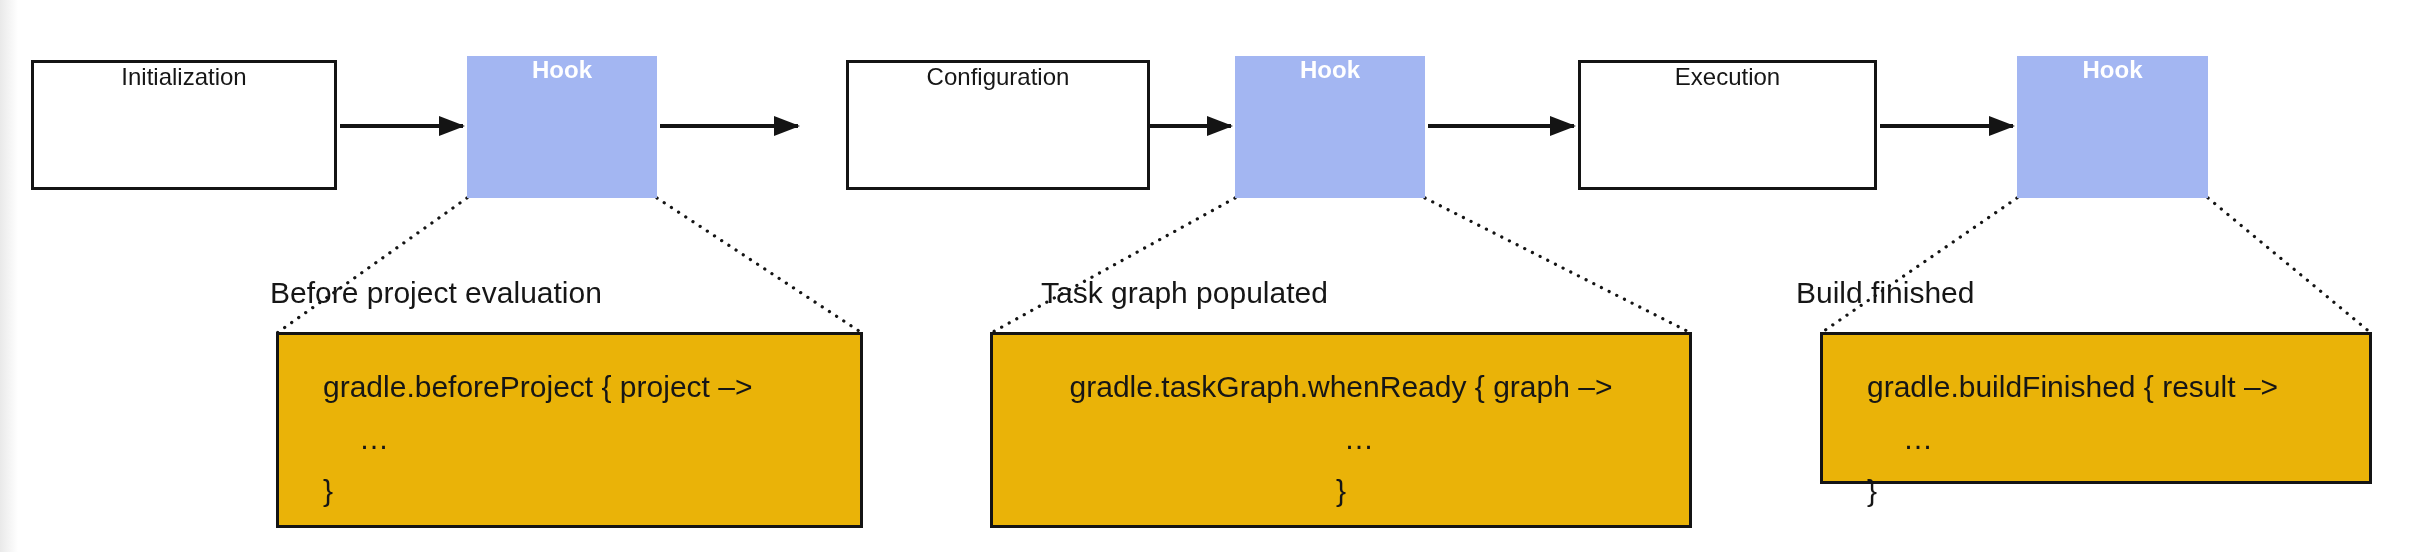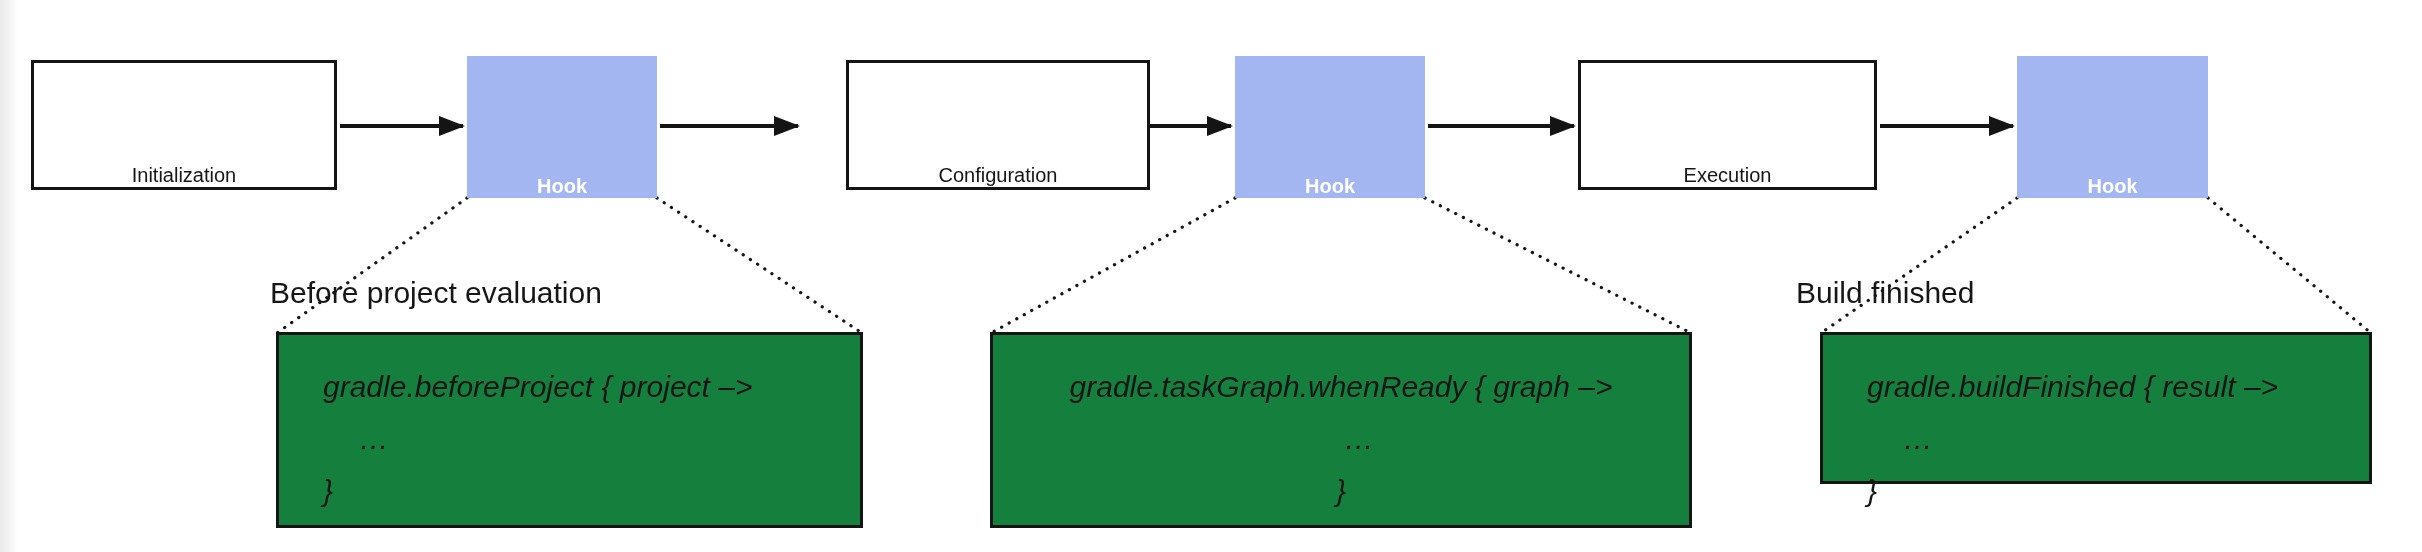--- a/index.html
+++ b/index.html
@@ -25,23 +25,23 @@
     background: linear-gradient(to right, #e9e9e9, #ffffff);
   }
   .connector-layer {
     position: absolute;
     left: 0; top: 0;
     z-index: 1;
   }
   .node {
     position: absolute;
     display: flex;
-    align-items: flex-end;
+    align-items: flex-start;
     justify-content: center;
-    font-size: 20px;
+    font-size: 24px;
     z-index: 2;
   }
   .phase {
     background: var(--phase-fill);
     border: 3px solid var(--stroke);
     color: #161616;
   }
   .hook {
     background: var(--hook-fill);
     color: var(--hook-text);
@@ -49,25 +49,24 @@
   }
   .callout-title {
     position: absolute;
     font-size: 30px;
     color: #161616;
     z-index: 2;
     white-space: nowrap;
   }
   .code-box {
     position: absolute;
-    background: #15803d;
+    background: #eab308;
     border: 3px solid var(--stroke);
     padding: 26px 44px 12px 44px;
     z-index: 2;
-    font-style: italic;
   }
   .code-line {
     font-size: 30px;
     line-height: 52px;
     color: #161616;
     white-space: pre;
   }
   .code-line.indent { padding-left: 36px; }
 </style>
 </head>
@@ -113,20 +112,21 @@
     <span>Hook</span>
   </div>
   <div class="node phase" style="left:1578px; top:60px; width:299px; height:130px;">
     <span>Execution</span>
   </div>
   <div class="node hook" style="left:2017px; top:56px; width:191px; height:142px;">
     <span>Hook</span>
   </div>
 
   <div class="callout-title" style="left:270px;  top:276px; width:600px;">Before project evaluation</div>
+  <div class="callout-title" style="left:1041px; top:276px; width:600px;">Task graph populated</div>
   <div class="callout-title" style="left:1796px; top:276px; width:600px;">Build finished</div>
 
   <div class="code-box" style="left:276px; top:332px; width:587px; height:196px;">
     <div class="code-line">gradle.beforeProject { project –&gt;</div>
     <div class="code-line indent">…</div>
     <div class="code-line">}</div>
   </div>
   <div class="code-box" style="left:990px; top:332px; width:702px; height:196px;text-align:center;">
     <div class="code-line">gradle.taskGraph.whenReady { graph –&gt;</div>
     <div class="code-line indent">…</div>

